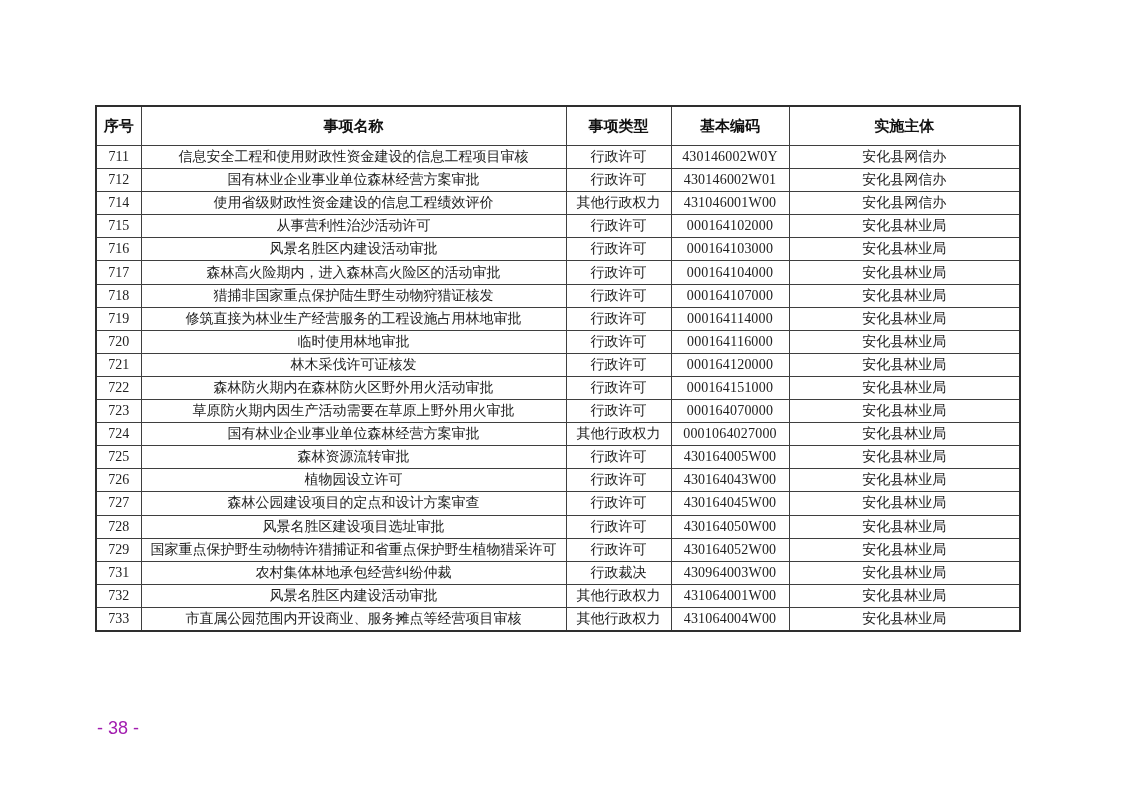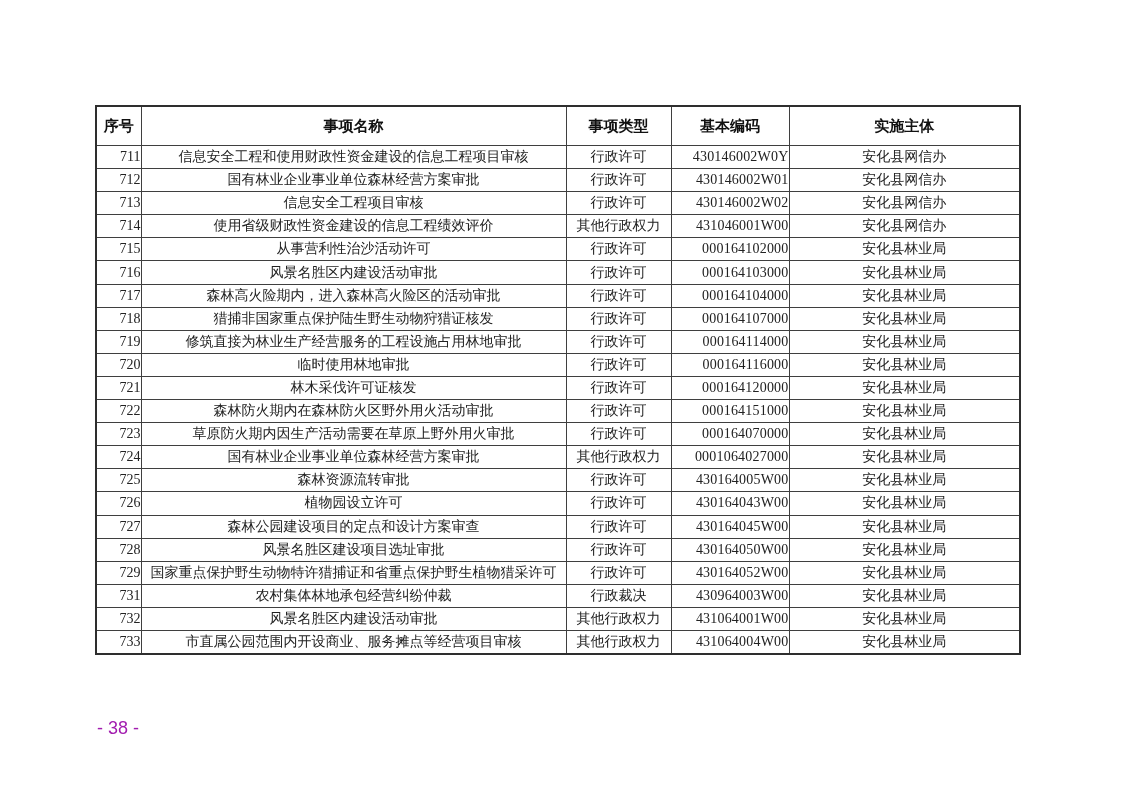--- a/index.html
+++ b/index.html
@@ -45,36 +45,35 @@
     font-weight: bold;
     text-align: center;
     color: #111111;
   }
   table.items tbody td {
     height: 22.1px;
     font-size: 14px;
     color: #222222;
   }
   td.col-no {
-    text-align: right;
+    text-align: center;
     font-size: 13.5px;
   }
   td.col-name {
     text-align: center;
     padding-left: 12px;
   }
   td.col-type,
   td.col-code,
   td.col-agency {
     text-align: center;
   }
   td.col-code {
     font-size: 13.5px;
     letter-spacing: 0.2px;
-    text-align: right;
   }
   .page-number {
     position: absolute;
     left: 97px;
     top: 718px;
     font-family: "Liberation Sans", "DejaVu Sans", sans-serif;
     font-size: 18px;
     color: #a21caf;
   }
 </style>
@@ -109,27 +108,20 @@
           <td class="col-agency">安化县网信办</td>
         </tr>
         <tr>
           <td class="col-no">712</td>
           <td class="col-name">国有林业企业事业单位森林经营方案审批</td>
           <td class="col-type">行政许可</td>
           <td class="col-code">430146002W01</td>
           <td class="col-agency">安化县网信办</td>
         </tr>
         <tr>
-          <td class="col-no">713</td>
-          <td class="col-name">信息安全工程项目审核</td>
-          <td class="col-type">行政许可</td>
-          <td class="col-code">430146002W02</td>
-          <td class="col-agency">安化县网信办</td>
-        </tr>
-        <tr>
           <td class="col-no">714</td>
           <td class="col-name">使用省级财政性资金建设的信息工程绩效评价</td>
           <td class="col-type">其他行政权力</td>
           <td class="col-code">431046001W00</td>
           <td class="col-agency">安化县网信办</td>
         </tr>
         <tr>
           <td class="col-no">715</td>
           <td class="col-name">从事营利性治沙活动许可</td>
           <td class="col-type">行政许可</td>

